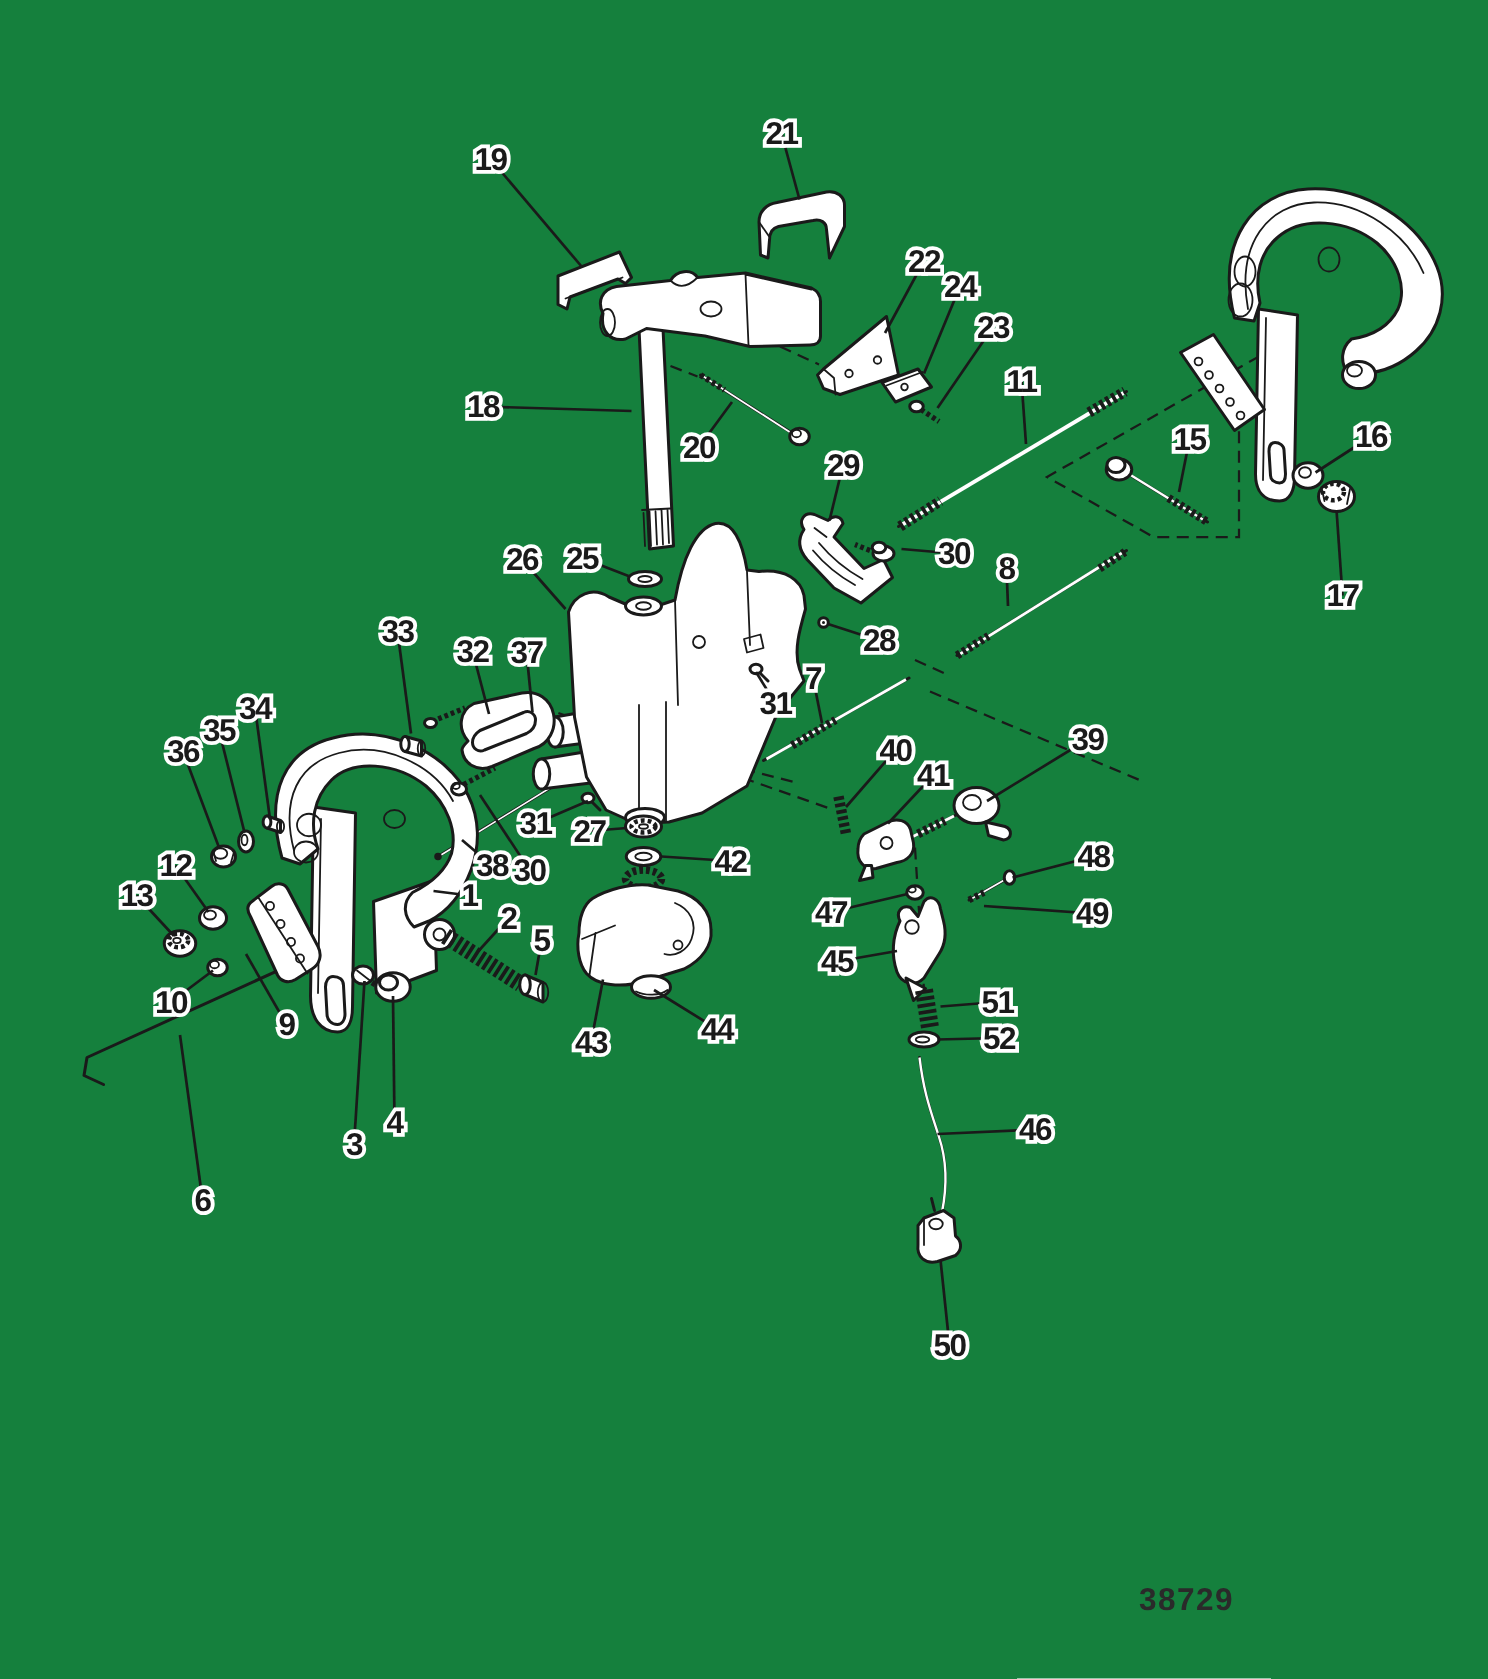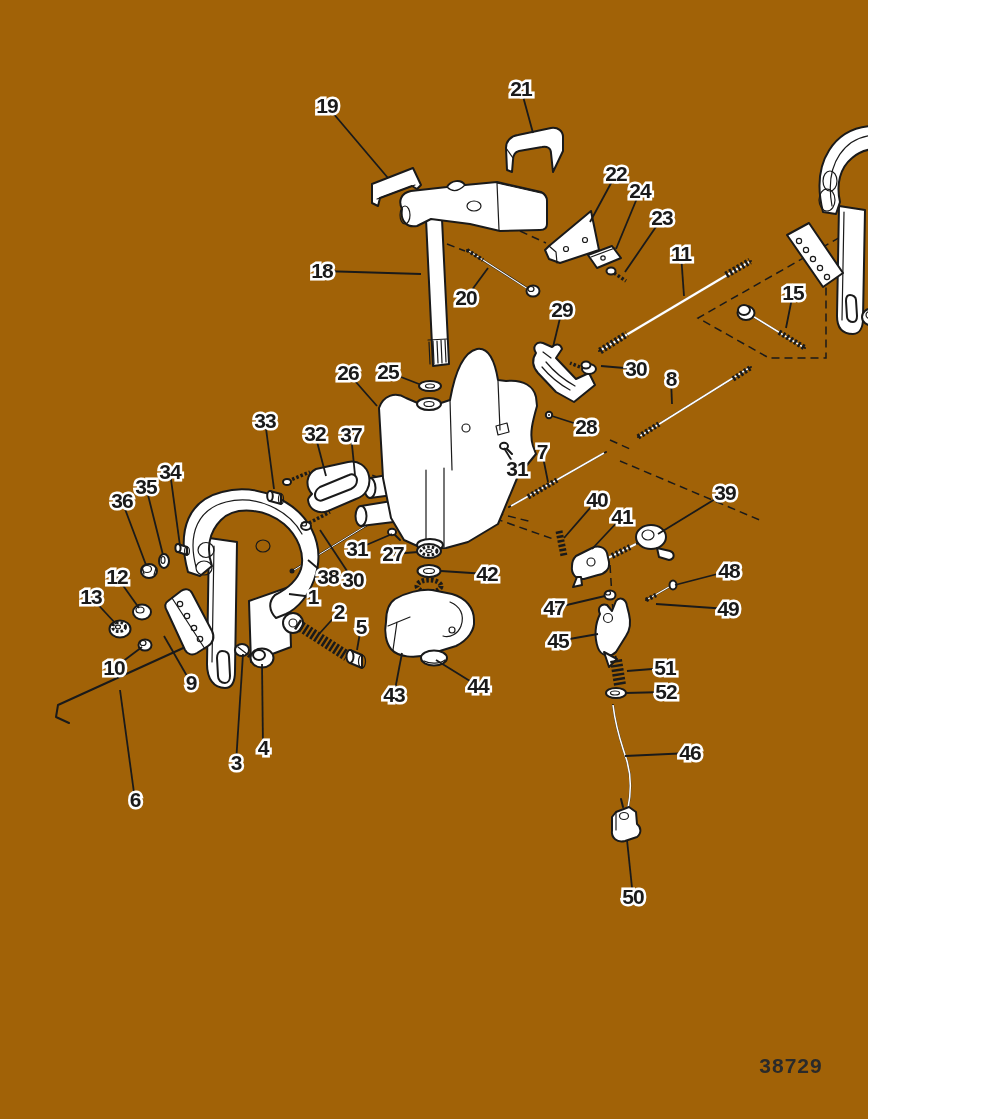--- a/index.html
+++ b/index.html
@@ -1,16 +1,16 @@
 <!DOCTYPE html>
 <html><head>
 <meta charset="utf-8">
 <style>
   html,body{margin:0;padding:0;background:#ffffff;}
-  .stage{position:relative;width:868px;height:1119px;background:#a16207;overflow:hidden;
+  .stage{position:relative;width:992px;height:1119px;background:#15803d;overflow:hidden;
          font-family:"Liberation Sans",sans-serif;}
   svg{position:absolute;left:0;top:0;}
   .part{fill:#ffffff;stroke:#1a1a1a;stroke-width:2;stroke-linejoin:round;stroke-linecap:round;}
   .ink{fill:none;stroke:#1a1a1a;stroke-width:2;stroke-linejoin:round;stroke-linecap:round;}
   .thin{stroke-width:1.2;}
   .dash{fill:none;stroke:#1a1a1a;stroke-width:1.5;stroke-dasharray:8 5;}
   .thread{fill:none;stroke:#1a1a1a;stroke-dasharray:2.5 2;}
   .core{fill:none;stroke:#ffffff;stroke-linecap:butt;}
   .callout{font:700 21px "Liberation Sans",sans-serif;letter-spacing:-1px;fill:#1a1a1a;
            paint-order:stroke;stroke:#ffffff;stroke-width:5px;text-anchor:middle;}

